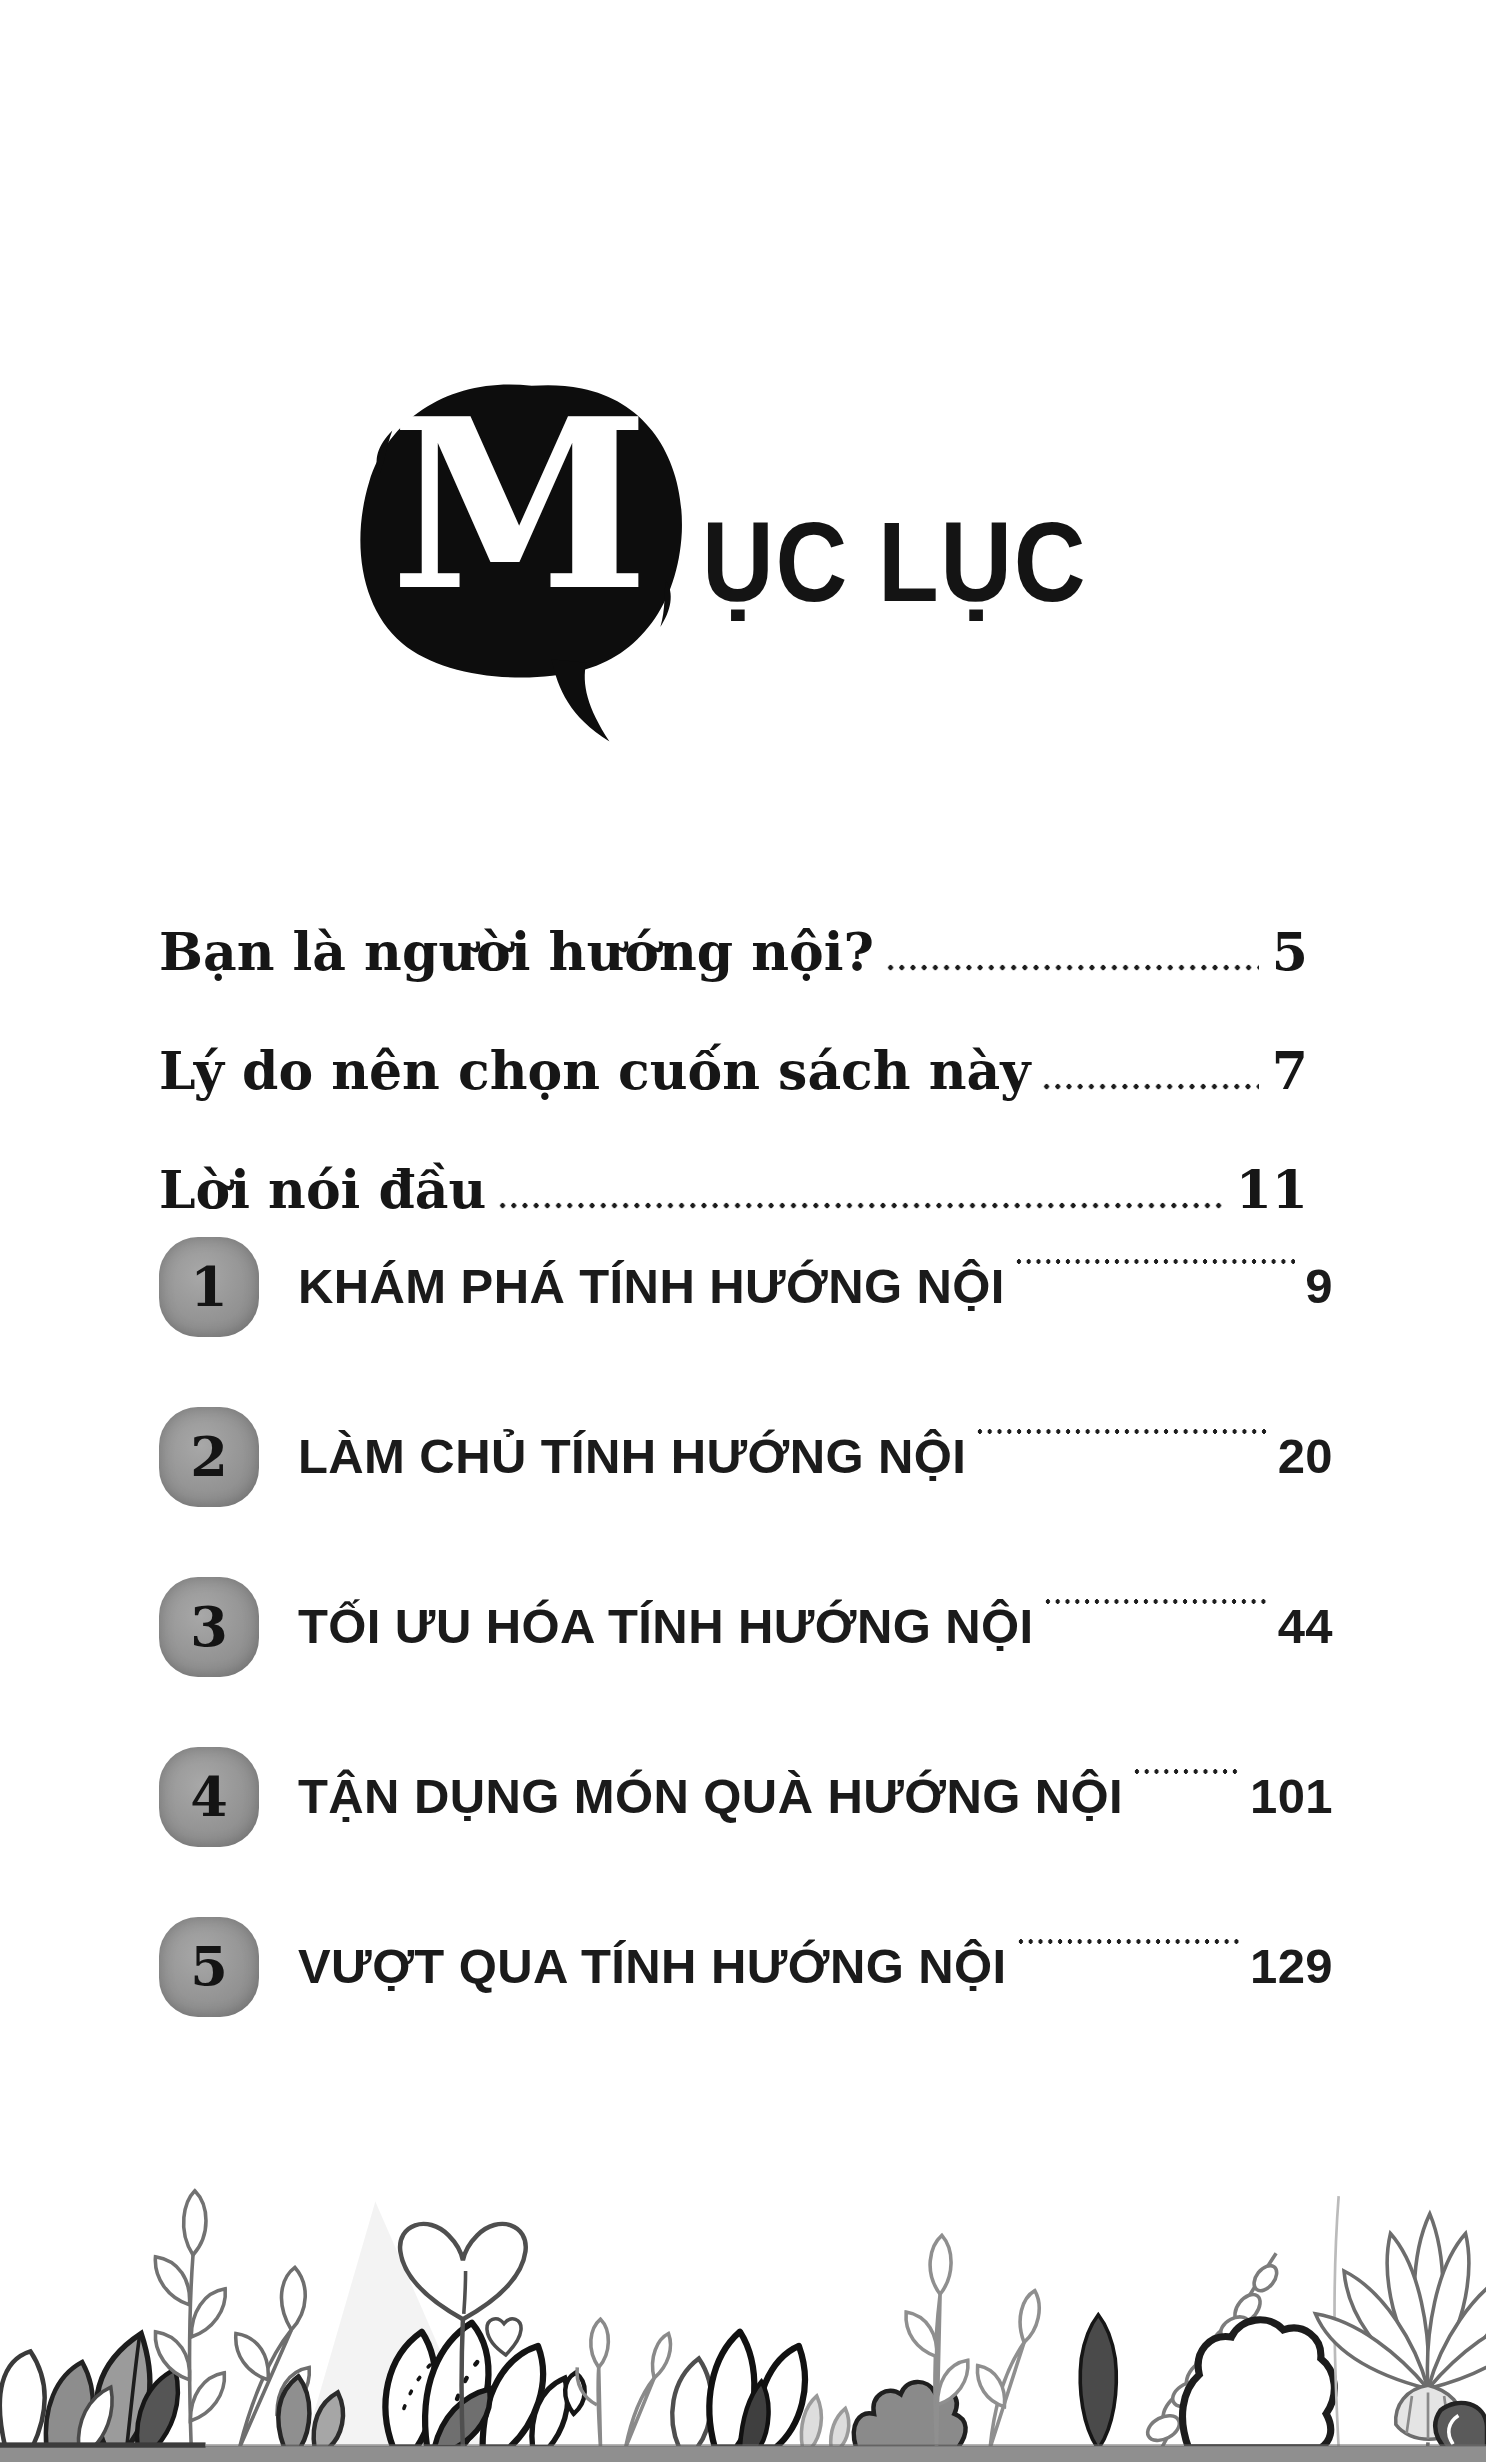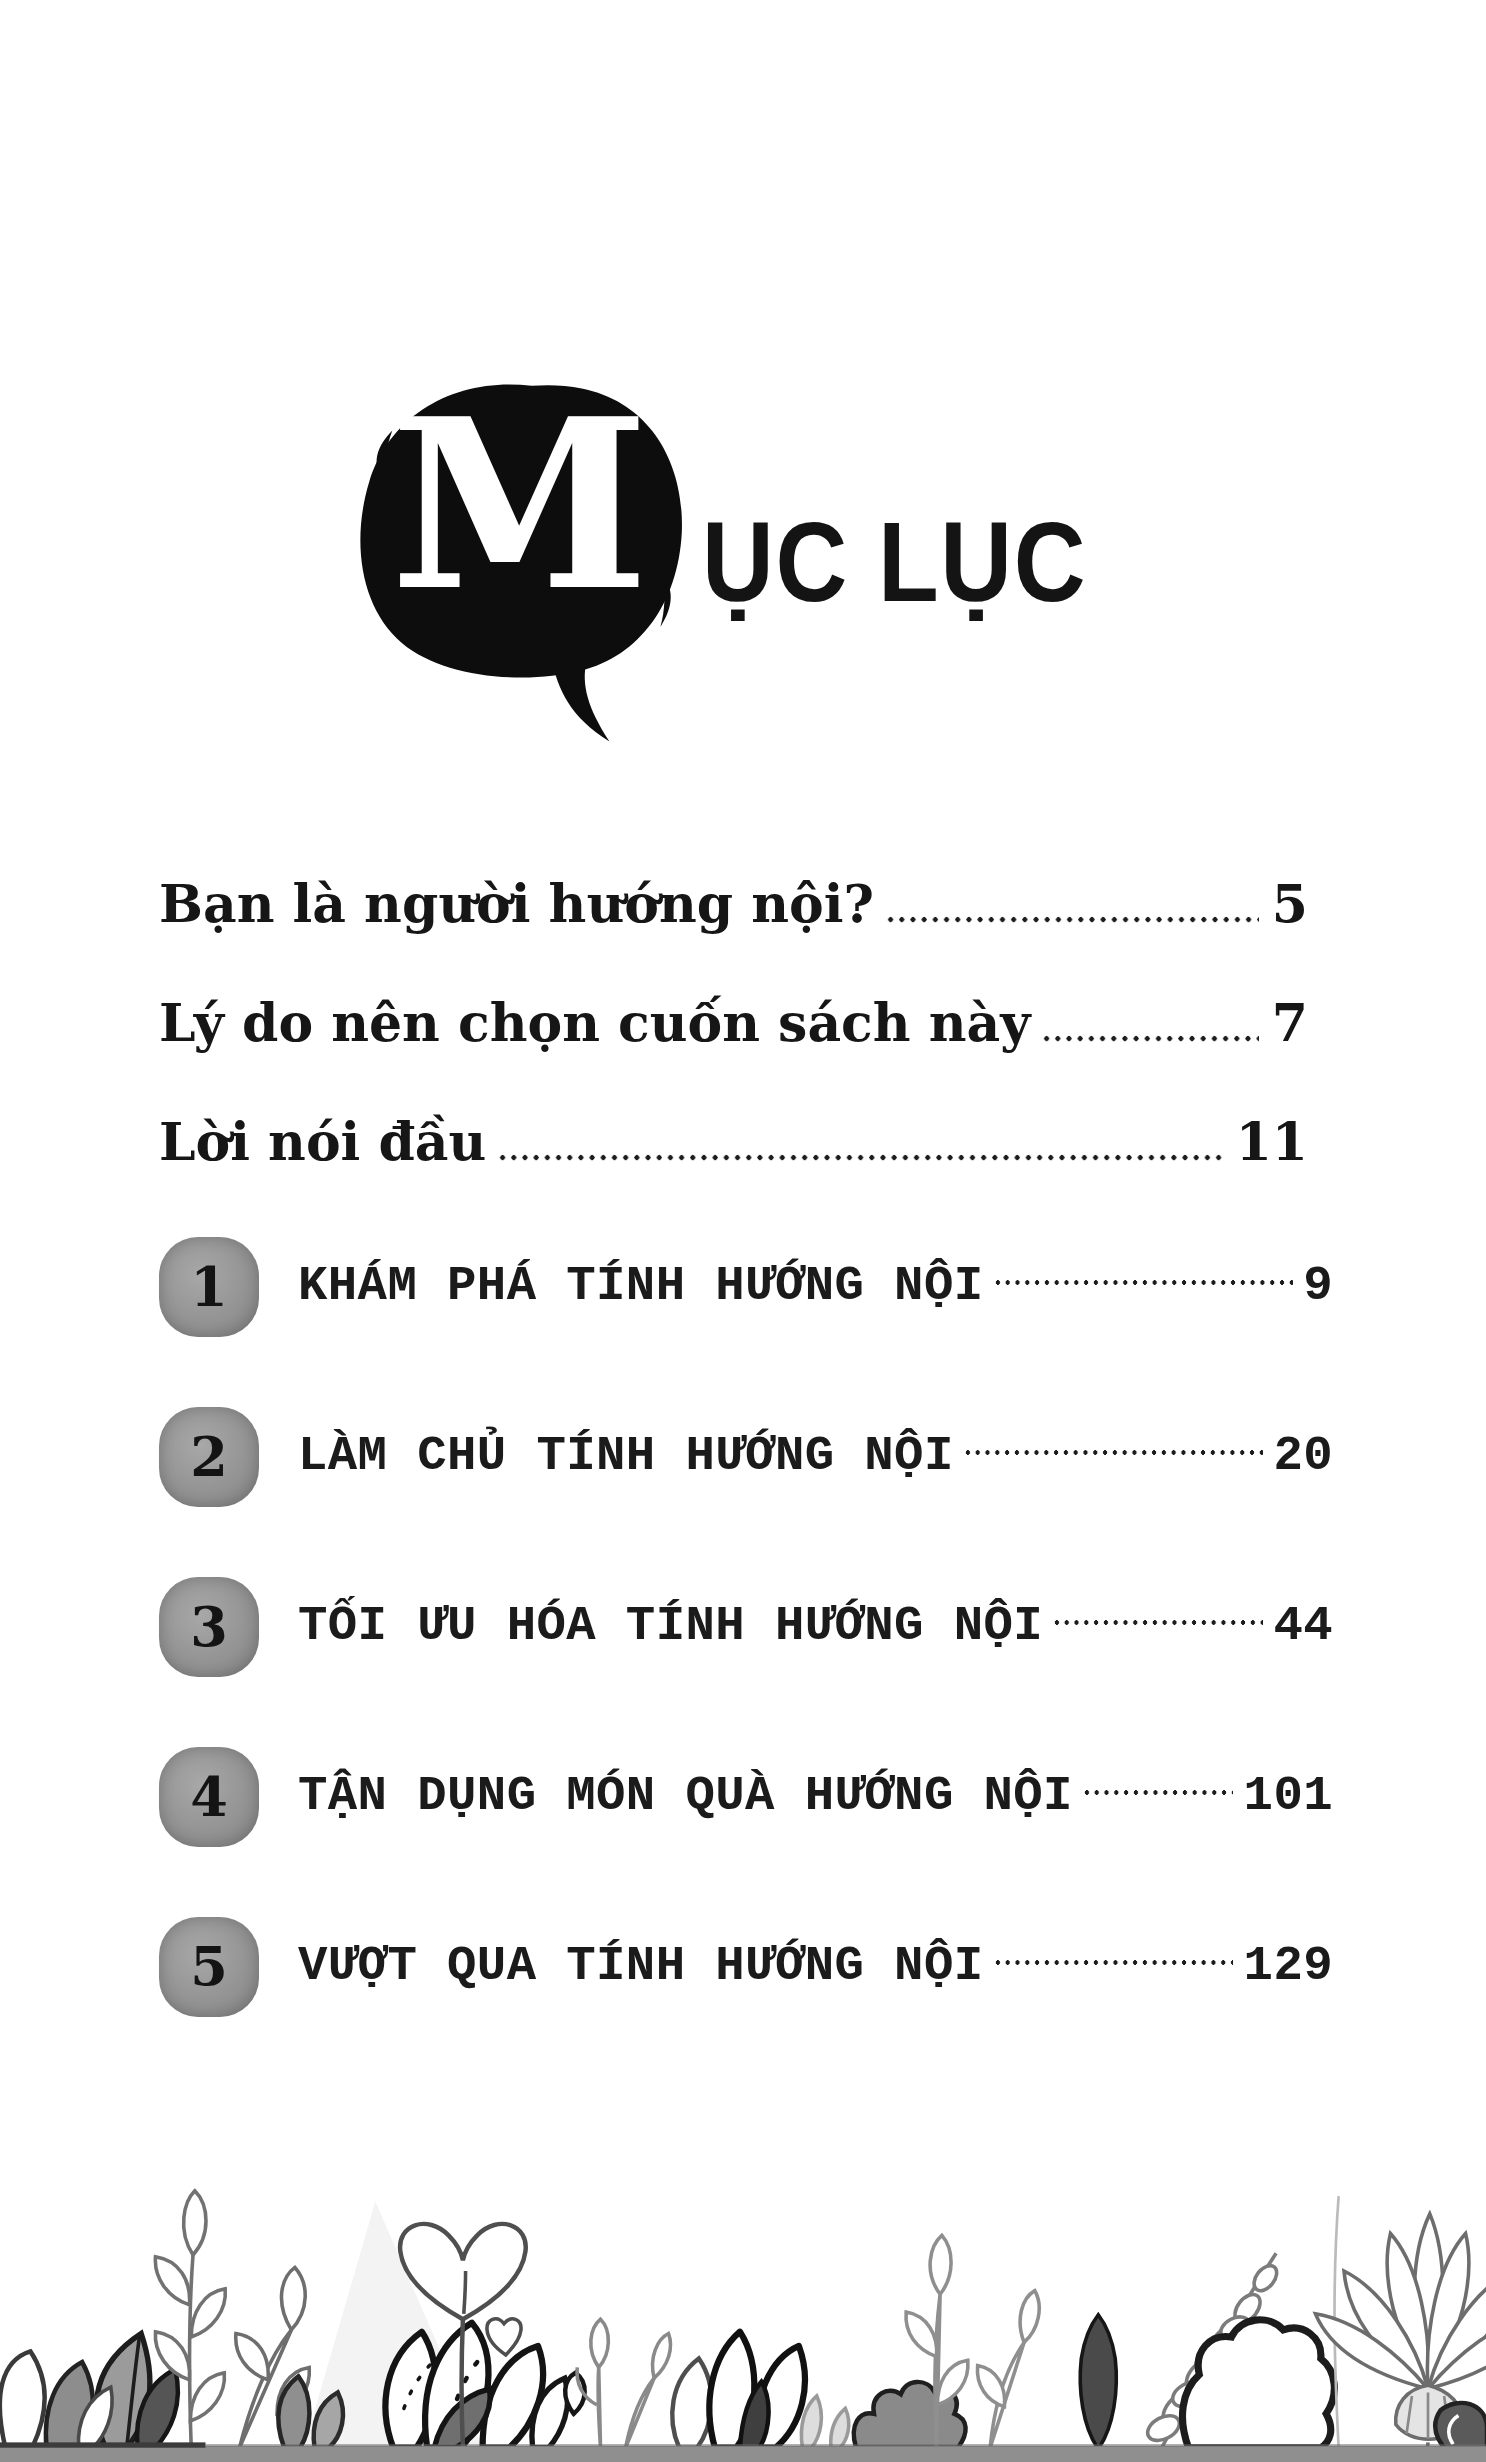--- a/index.html
+++ b/index.html
@@ -16,21 +16,21 @@
     font-family:"DejaVu Serif","Liberation Serif",serif;font-weight:700;
     font-size:234px;line-height:1;color:#ffffff;
   }
   .title-rest{
     position:absolute;left:702px;top:497px;white-space:nowrap;
     font-size:113px;font-weight:700;letter-spacing:1.8px;color:#141414;
     transform:scaleX(.88);transform-origin:left top;
   }
 
   
-  .intro{position:absolute;left:159px;top:871px;width:1149px;display:flex;flex-direction:column;gap:54px;}
+  .intro{position:absolute;left:159px;top:919px;width:1149px;display:flex;flex-direction:column;gap:54px;}
   .toc-row{display:flex;align-items:flex-end;}
   .intro .label,.intro .pg{
     font-family:"DejaVu Serif","Liberation Serif",serif;font-weight:700;
     font-size:52px;line-height:1.25;color:#161616;white-space:nowrap;
   }
   .leader{
     flex:1;height:7.1px;margin:0 12.5px 12.5px 10.7px;
     background-image:radial-gradient(circle,#1c1c1c 2.3px,rgba(0,0,0,0) 2.7px);
     background-size:11.2px 7.1px;background-repeat:repeat-x;background-position:left bottom;
   }
@@ -41,21 +41,21 @@
   .badge{
     width:100px;height:100px;border-radius:39px;flex:0 0 auto;margin-right:39px;
     background:radial-gradient(circle at 42% 38%,#a8a8a8,#919191 62%,#7d7d7d);
     box-shadow:inset 0 0 16px rgba(0,0,0,.2);
     display:flex;align-items:center;justify-content:center;
   }
   .badge .num{
     font-family:"DejaVu Serif","Liberation Serif",serif;font-weight:700;
     font-size:54px;color:#141414;line-height:1;
   }
-  .chapter .line{flex:1;display:flex;align-items:center;font-family:Liberation Mono, monospace;}
+  .chapter .line{flex:1;display:flex;align-items:flex-start;}
   .ch-title,.ch-pg{
     font-size:49px;font-weight:700;letter-spacing:0.4px;line-height:1.18;
     color:#1b1b1b;white-space:nowrap;
   }
   .chapter .leader{
     margin:0 10.7px 9.8px 9px;
     background-image:radial-gradient(circle,#1c1c1c 2.1px,rgba(0,0,0,0) 2.5px);
     background-size:9.8px 7.1px;
   }
 

